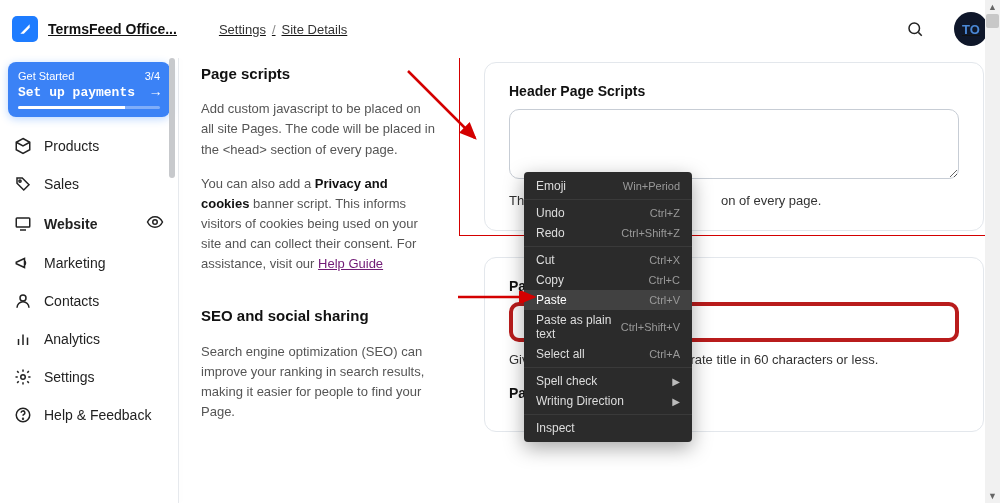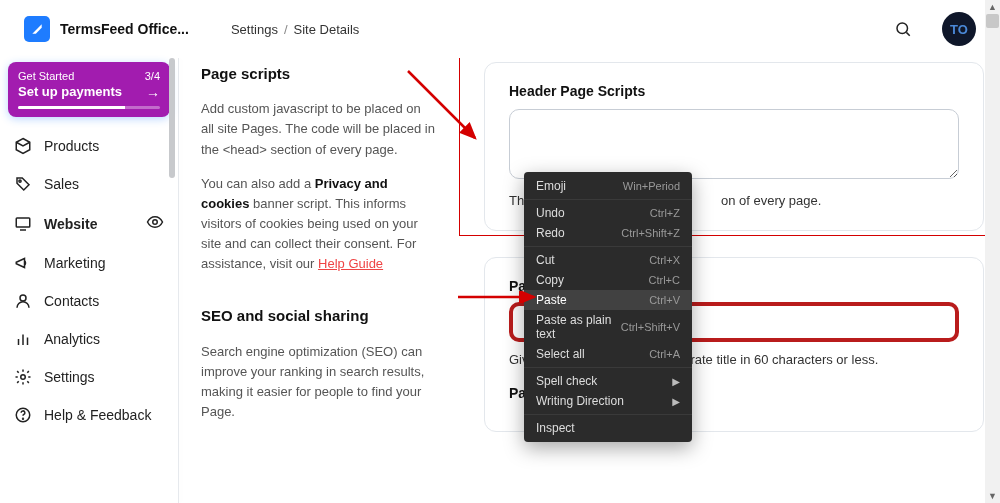--- a/index.html
+++ b/index.html
@@ -1,46 +1,46 @@
 <!DOCTYPE html>
 <html><head>
 <meta charset="utf-8">
 <style>
 * { box-sizing: border-box; margin: 0; padding: 0; }
 body { font-family: -apple-system, BlinkMacSystemFont, "Segoe UI", Arial, sans-serif; background: #fff; color: #111; width: 1000px; height: 503px; overflow: hidden; position: relative; }
-.topbar { height: 58px; display: flex; align-items: center; padding: 0 24px; }
+.topbar { height: 58px; display: flex; align-items: center; padding: 0 12px; text-decoration: underline; }
 .logo { width: 26px; height: 26px; background: #1e7cff; border-radius: 5px; display: flex; align-items: center; justify-content: center; margin-right: 10px; }
 .logo svg { width: 14px; height: 14px; fill: #fff; }
 .sitename { font-weight: 700; font-size: 14px; flex: 0 0 auto; }
 .crumb-wrap { margin-left: 42px; display: flex; align-items: center; gap: 6px; font-size: 13px; color: #333; }
 .crumb-sep { color: #888; }
 .topbar-spacer { flex: 1; }
 .search-btn { width: 34px; height: 34px; display: flex; align-items: center; justify-content: center; border-radius: 50%; cursor: pointer; }
 .avatar { width: 34px; height: 34px; border-radius: 50%; background: #0f172a; color: #4a88d6; font-weight: 600; font-size: 13px; display: flex; align-items: center; justify-content: center; margin-left: 22px; }
 .layout { display: flex; height: 445px; }
 .sidebar { width: 178px; flex: 0 0 178px; padding: 4px 8px 0 8px; position: relative; }
-.getstarted { background: #a21caf; color: #fff; border-radius: 8px; padding: 8px 10px; margin-bottom: 10px; font-size: 12px; box-shadow: 0 2px 8px rgba(30,124,255,.3); }
+.getstarted { background: #3b82f6; color: #fff; border-radius: 8px; padding: 8px 10px; margin-bottom: 10px; font-size: 12px; box-shadow: 0 2px 8px rgba(30,124,255,.3); }
 .gs-top { display:flex; justify-content: space-between; font-size: 11px; margin-bottom: 2px; }
-.gs-main { display:flex; align-items:flex-start; justify-content: space-between; font-size: 13px; font-weight: 600; }
+.gs-main { display:flex; align-items:flex-end; justify-content: space-between; font-size: 13px; font-weight: 600; font-family: Liberation Mono, monospace; }
 .gs-arrow { font-size: 14px; }
 .gs-bar { height: 3px; background: rgba(255,255,255,.35); border-radius: 2px; margin-top: 6px; position: relative; overflow:hidden; }
 .gs-bar::after { content:""; position:absolute; left:0; top:0; height:100%; width:75%; background:#fff; }
 .nav { list-style: none; }
 .nav li { display:flex; align-items:center; gap: 12px; padding: 10px 6px; font-size: 14px; color: #222; cursor: pointer; border-radius: 6px; }
 .nav .icon { width: 18px; height: 18px; display:flex; align-items:center; justify-content:center; color:#222; }
 .nav .icon svg { stroke: currentColor; stroke-width: 2; fill: none; }
 .nav li.active { font-weight: 700; }
 .eye { margin-left: auto; }
 .vdivider { width: 1px; background: #e6e9ed; box-shadow: 2px 0 4px rgba(0,0,0,.04); }
 .content { flex:1; display: flex; padding: 4px 16px 0 22px; gap: 48px; overflow: hidden; }
 .leftcol { width: 235px; flex: 0 0 235px; font-size: 13px; color: #555; line-height: 1.55; }
 .leftcol h3 { color: #111; font-size: 15px; font-weight: 700; margin-bottom: 14px; }
 .leftcol p { margin-bottom: 14px; }
 .leftcol b { color: #111; }
-.leftcol a { color: #ef4444; text-decoration: underline; }
+.leftcol a { color: #701a75; text-decoration: underline; }
 .leftcol .sec2 { margin-top: 30px; }
 .rightcol { flex:1; position: relative; }
 .card1 { border: 1px solid #e3e7ec; border-radius: 12px; padding: 20px 24px 22px 24px; margin-bottom: 26px; position: relative; }
 .redbox { position:absolute; border: 1.5px solid #d40000; pointer-events:none; }
 .redbox1 { left: -26px; top: -16px; right: -6px; bottom: -6px; }
 .card1 h4 { font-size: 14px; font-weight: 700; margin-bottom: 10px; }
 .ta { width: 100%; height: 70px; border: 1px solid #c7cdd5; border-radius: 10px; padding: 10px 12px; font-size: 13px; resize: both; outline: none; }
 .help { font-size: 13px; color: #333; margin-top: 10px; }
 .card2 { border: 1px solid #e3e7ec; border-radius: 12px; padding: 20px 24px 22px 24px; }
 .card2 .lbl { font-size: 14px; font-weight: 700; margin-bottom: 8px; display:block; }

